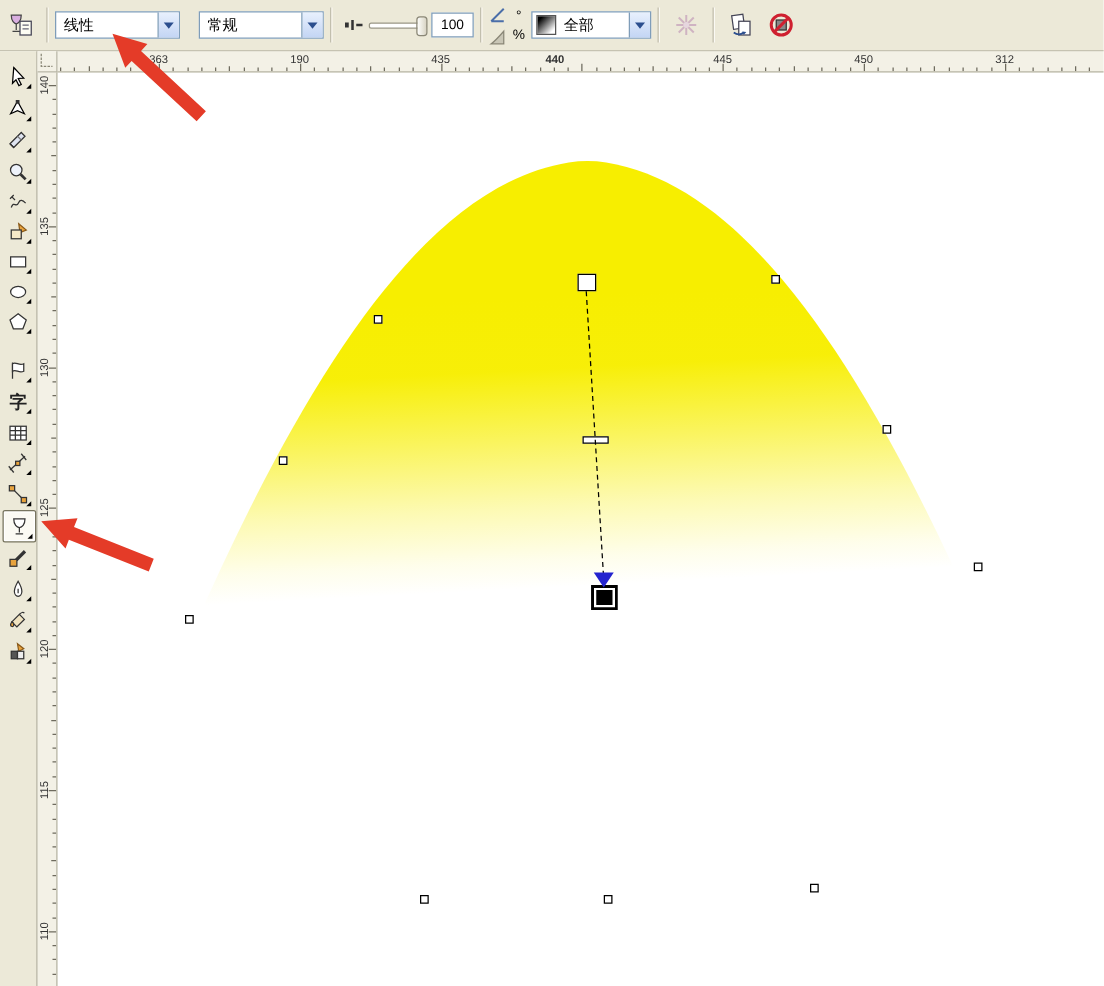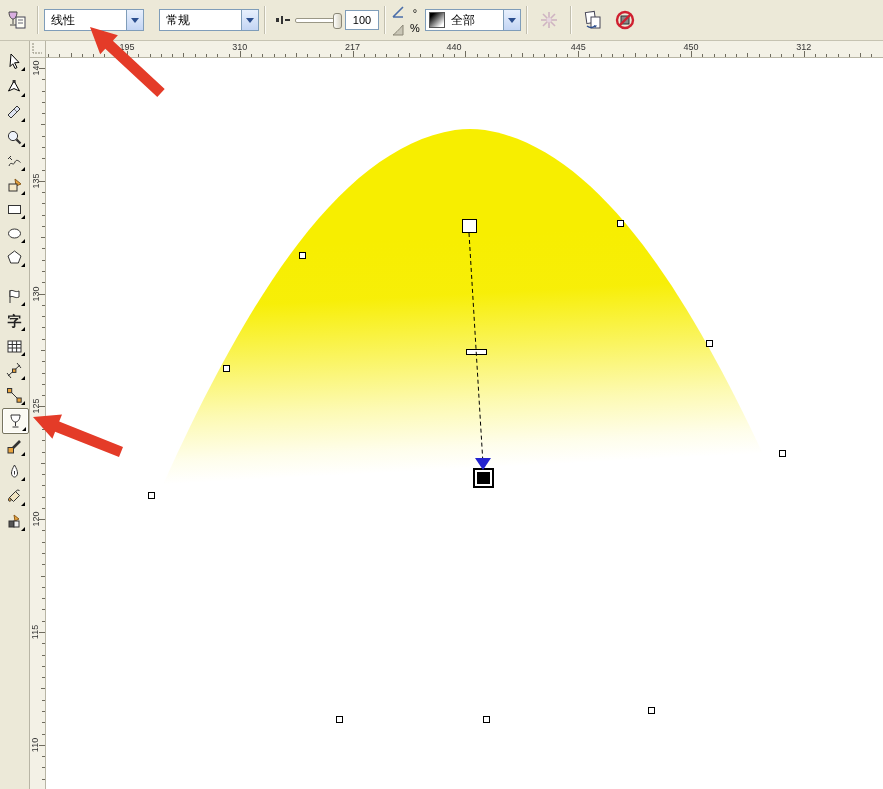--- a/index.html
+++ b/index.html
@@ -375,24 +375,24 @@
     <div class="htick" style="height: 3px; left: 723.96px;"></div>
     <div class="htick" style="height: 3px; left: 735.24px;"></div>
     <div class="htick" style="height: 3px; left: 746.52px;"></div>
     <div class="htick" style="height: 6px; left: 757.8px;"></div>
     <div class="htick" style="height: 3px; left: 769.08px;"></div>
     <div class="htick" style="height: 3px; left: 780.36px;"></div>
     <div class="htick" style="height: 3px; left: 791.64px;"></div>
     <div class="htick" style="height: 3px; left: 802.92px;"></div>
     <div class="htick" style="height: 4px; left: 814.2px;"></div>
     <div class="htick" style="height: 3px; left: 825.48px;"></div>
-    <div class="hlab" style="left: 81px;">195</div>
-    <div class="hlab" style="left: 193.8px;">310</div>
-    <div class="hlab" style="left: 306.6px;">217</div>
-    <div class="hlab" style="left: 408px;">440</div>
+    <div class="hlab" style="left: 81px;">363</div>
+    <div class="hlab" style="left: 193.8px;">190</div>
+    <div class="hlab" style="left: 306.6px;">435</div>
+    <div class="hlab" style="left: 398px; font-weight: bold;">440</div>
     <div class="hlab" style="left: 532.2px;">445</div>
     <div class="hlab" style="left: 645px; text-align: center;">450</div>
     <div class="hlab" style="left: 757.8px;">312</div>
   </div>
 <div class="vruler" id="vruler">
     <div class="vtick" style="width: 6px; top: 10px;"></div>
     <div class="vtick" style="width: 3px; top: 21.28px;"></div>
     <div class="vtick" style="width: 3px; top: 32.56px;"></div>
     <div class="vtick" style="width: 3px; top: 43.84px;"></div>
     <div class="vtick" style="width: 3px; top: 55.12px;"></div>

